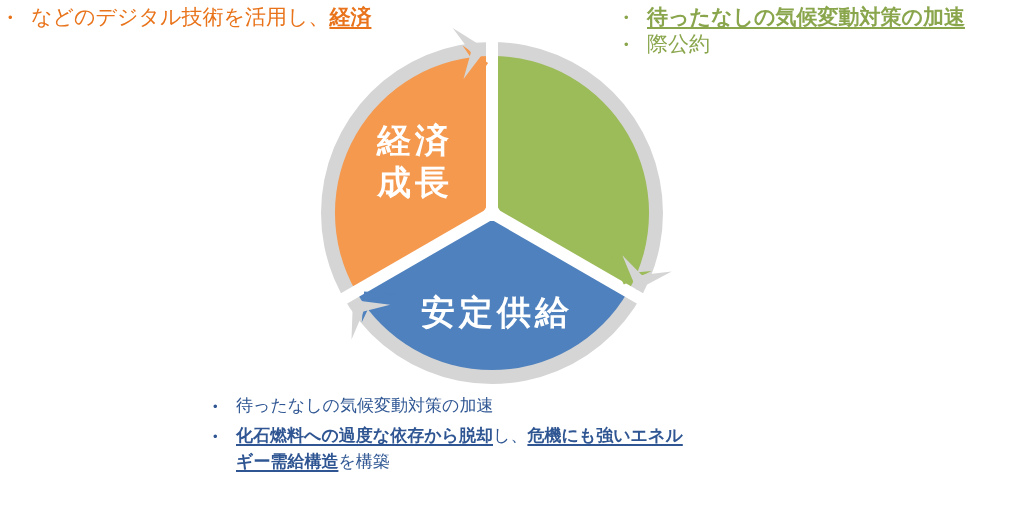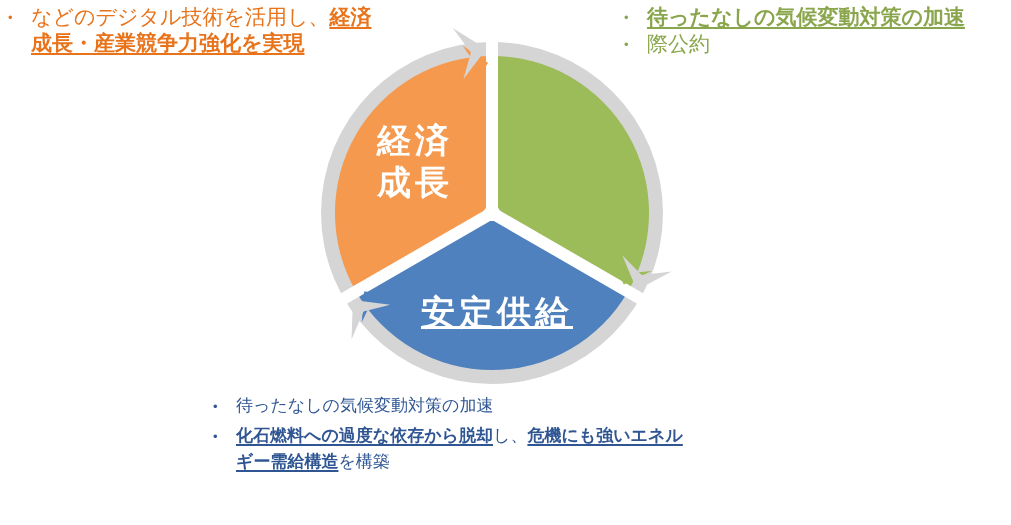--- a/index.html
+++ b/index.html
@@ -15,21 +15,21 @@
   .note-green{color:#8AA64C;font-size:21px;line-height:26px;}
   .note-blue{color:#2F5693;font-size:17px;line-height:26px;}
   .em{font-weight:700;text-decoration:underline;text-decoration-thickness:2px;text-underline-offset:3px;}
 
   .wedge-label{
     position:absolute;color:#ffffff;font-weight:600;font-size:34px;line-height:42px;
     letter-spacing:4px;text-align:center;white-space:pre-line;
   }
   #label-economy{left:330px;top:119px;width:170px;}
   #label-emission{left:475px;top:119px;width:170px;}
-  #label-supply{left:377px;top:291px;width:240px;text-decoration:underline;}
+  #label-supply{left:377px;top:291px;width:240px;}
 
   #note-economy{left:8px;top:4px;width:380px;}
   #note-climate{left:624px;top:4px;width:386px;}
   #note-energy{left:213px;top:393px;width:540px;}
   #note-energy .note-item + .note-item{margin-top:3px;}
 </style>
 </head>
 <body>
 
 <div class="canvas">
@@ -52,21 +52,20 @@
 
   <div class="wedge-label" id="label-economy">経済
 成長</div>
   <div class="wedge-label" id="label-supply">安定供給</div>
 
   <div class="note note-orange" id="note-economy">
     <div class="note-item">
       <span class="bullet">•</span>
       <div class="note-lines">
         <div class="line"><span>などのデジタル技術を活用し、</span><span class="em">経済</span></div>
-        <div class="line"><span class="em">成長・産業競争力強化を実現</span></div>
       </div>
     </div>
   </div>
 
   <div class="note note-green" id="note-climate">
     <div class="note-item">
       <span class="bullet">•</span>
       <div class="note-lines">
         <div class="line"><span class="em">待ったなしの気候変動対策の加速</span></div>
       </div>

